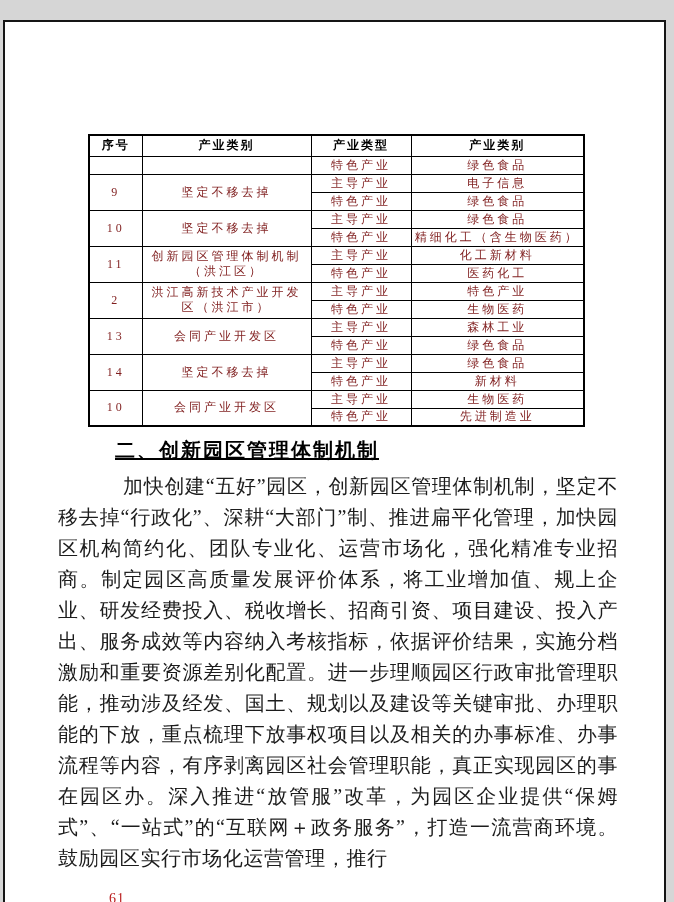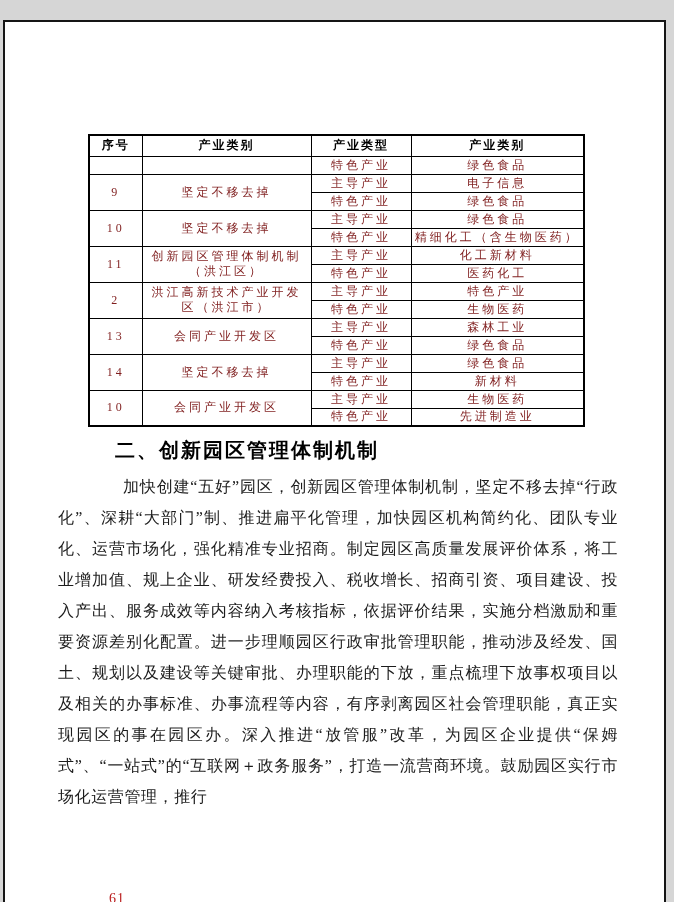--- a/index.html
+++ b/index.html
@@ -31,24 +31,25 @@
     height:21px;font-weight:bold;letter-spacing:2px;color:#000;
     font-family:"Liberation Sans","DejaVu Sans",sans-serif;
   }
   .tbl td{height:18px;}
   
   .heading{
     position:absolute;left:110px;top:415px;
     font-size:20px;font-weight:bold;color:#000;
     letter-spacing:2px;white-space:nowrap;
     font-family:"Liberation Sans","DejaVu Sans",sans-serif;
+    text-decoration:underline;
   }
   .para{
     position:absolute;left:53px;top:449px;width:560px;
-    font-size:16px;line-height:31px;color:#1c1c1c;
+    font-size:20px;line-height:31px;color:#1c1c1c;
     letter-spacing:0.6px;
     text-align:justify;text-justify:inter-character;
     text-indent:65px;
   }
   .pagenum{
     position:absolute;left:104px;top:869px;
     font-size:14px;color:#b91c1c;letter-spacing:1px;
   }
 </style>
 </head>

